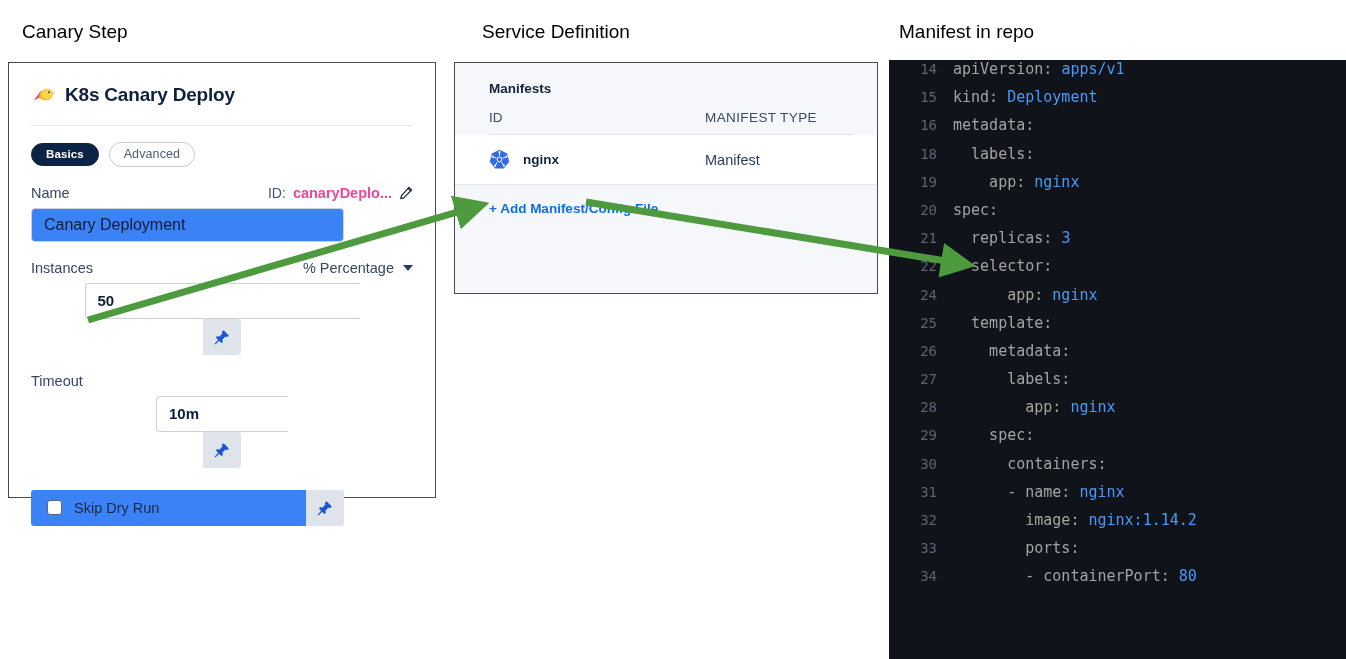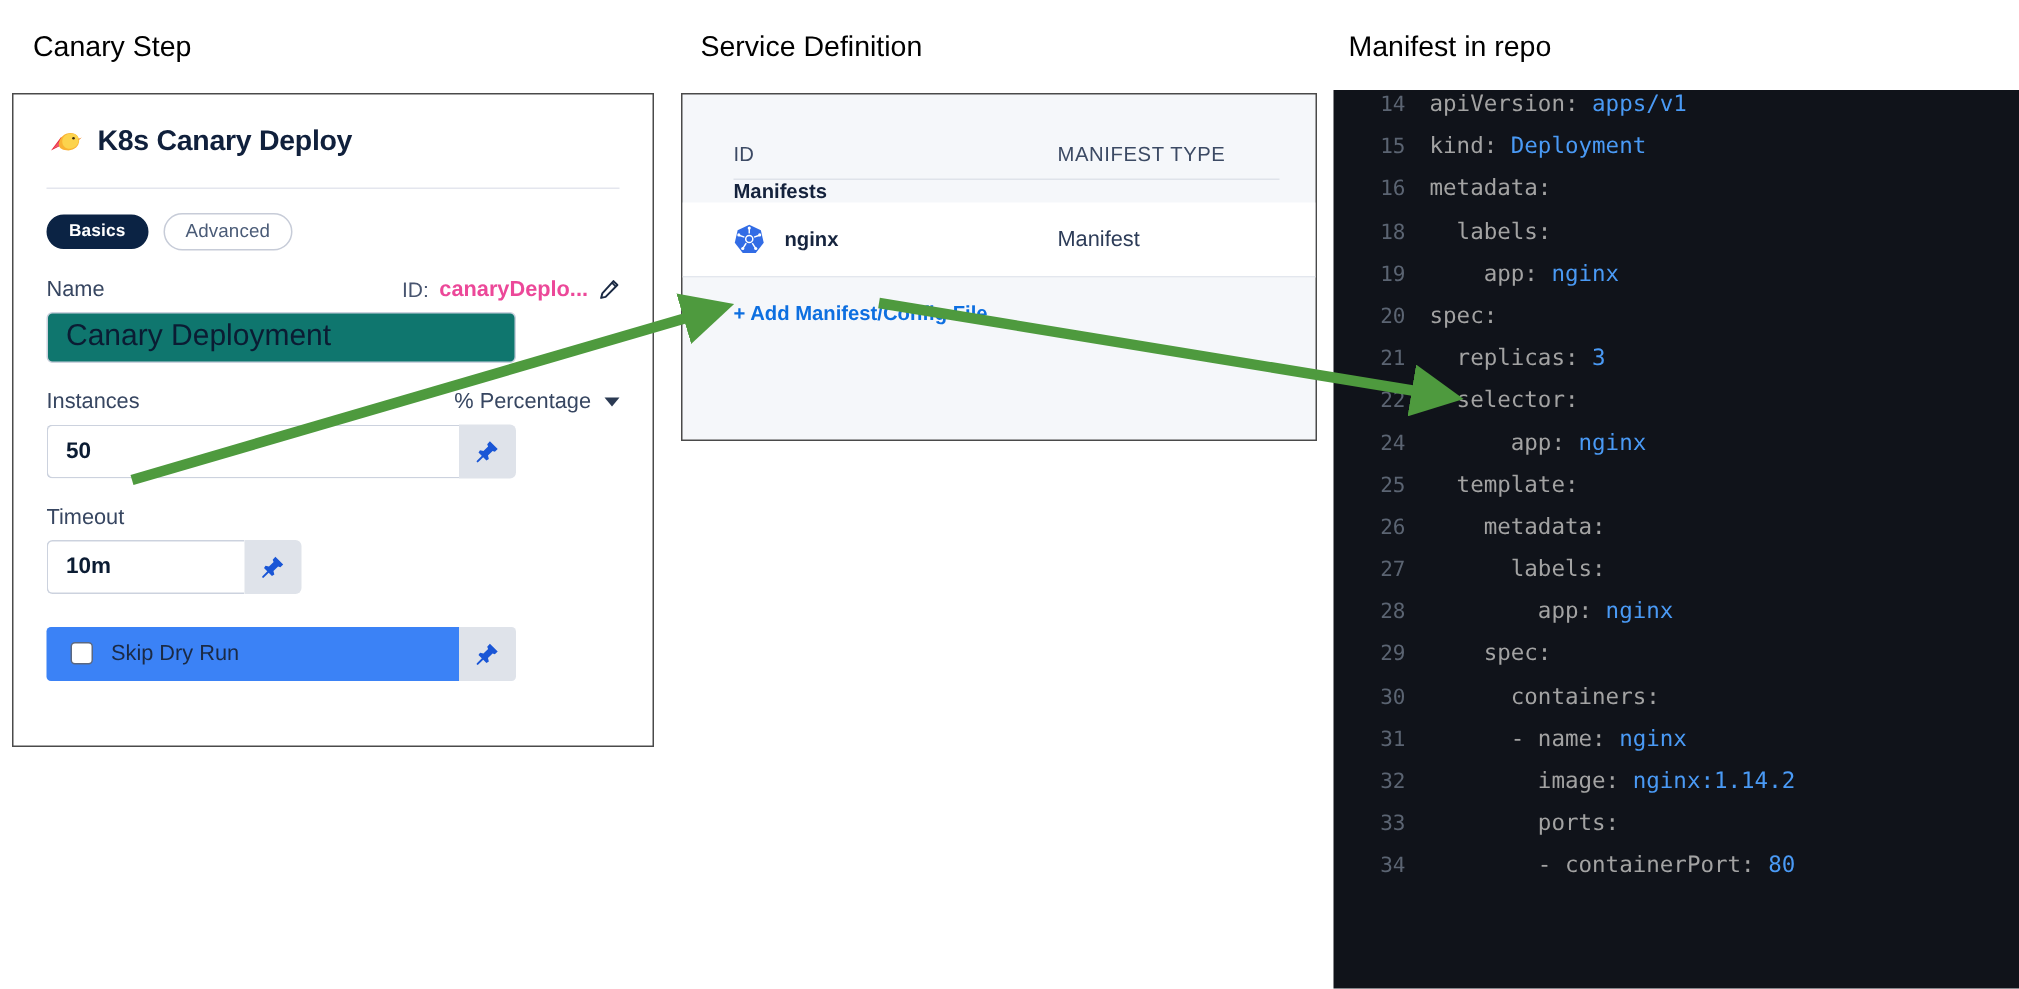--- a/index.html
+++ b/index.html
@@ -18,21 +18,21 @@
 
   
   .caption {
     position: absolute;
     font-size: 19px;
     color: #000000;
     font-family: "Liberation Sans", sans-serif;
     white-space: nowrap;
   }
   #caption-canary  { left: 22px;  top: 21px; }
-  #caption-service { left: 467px; top: 21px; }
+  #caption-service { left: 482px; top: 21px; }
   #caption-repo    { left: 899px; top: 21px; }
 
   
   #canary-card {
     position: absolute;
     left: 8px;
     top: 62px;
     width: 428px;
     height: 436px;
     background: #ffffff;
@@ -87,31 +87,31 @@
   .id-group { display: flex; align-items: center; gap: 7px; }
   .id-prefix { font-size: 14px; color: #485570; }
   .id-value  { font-size: 14.5px; color: #ec4899; font-weight: 600; }
   .pencil-icon { width: 14px; height: 14px; display: block; }
 
   .text-input {
     margin-top: 7px;
     height: 34px;
     border: 1px solid #ccd2de;
     border-radius: 4px;
-    background: #0f766e;
+    background: #3b82f6;
     display: flex;
     align-items: center;
     padding: 0 12px;
     box-sizing: border-box;
-    font-size: 20px;
+    font-size: 16px;
     color: #0b1c33;
   }
   #name-input { width: 313px; }
 
-  .input-with-pin { margin-top: 7px; display: flex; align-items: center; }
+  .input-with-pin { margin-top: 7px; display: flex; align-items: center; flex-direction: column; }
   .input-with-pin .box {
     border: 1px solid #ccd2de;
     border-radius: 4px 0 0 4px;
     border-right: none;
     background: #ffffff;
     display: flex;
     align-items: center;
     padding: 0 12px;
     box-sizing: border-box;
     height: 36px;
@@ -340,26 +340,26 @@
           <path d="M5.2 10.8 L1.4 14.6" stroke="#1a56d6" stroke-width="1.3" stroke-linecap="round"></path>
         </svg>
       </div>
     </div>
 
   </div>
 </div>
 
 <div id="service-card">
   <div id="manifests-inner">
+    <div id="manifests-title">Manifests</div>
+
     <div id="manifest-head-row">
       <span class="col-id" id="col-id-label">ID</span>
       <span class="col-type" id="col-type-label">MANIFEST TYPE</span>
     </div>
-
-    <div id="manifests-title">Manifests</div>
 
     <div id="manifest-row">
       <span class="col-id">
         <span>
           <svg class="k8s-icon" viewBox="0 0 32 32" xmlns="http://www.w3.org/2000/svg">
             <path d="M16 1.2 L27.8 6.9 L30.7 19.6 L22.6 29.9 L9.4 29.9 L1.3 19.6 L4.2 6.9 Z" fill="#326ce5"></path>
             <g fill="none" stroke="#ffffff" stroke-width="1.5">
               <circle cx="16" cy="15.8" r="3.6"></circle>
               <path d="M16 4.6 L16 10.2"></path>
               <path d="M26.4 12 L20.9 13.8"></path>

